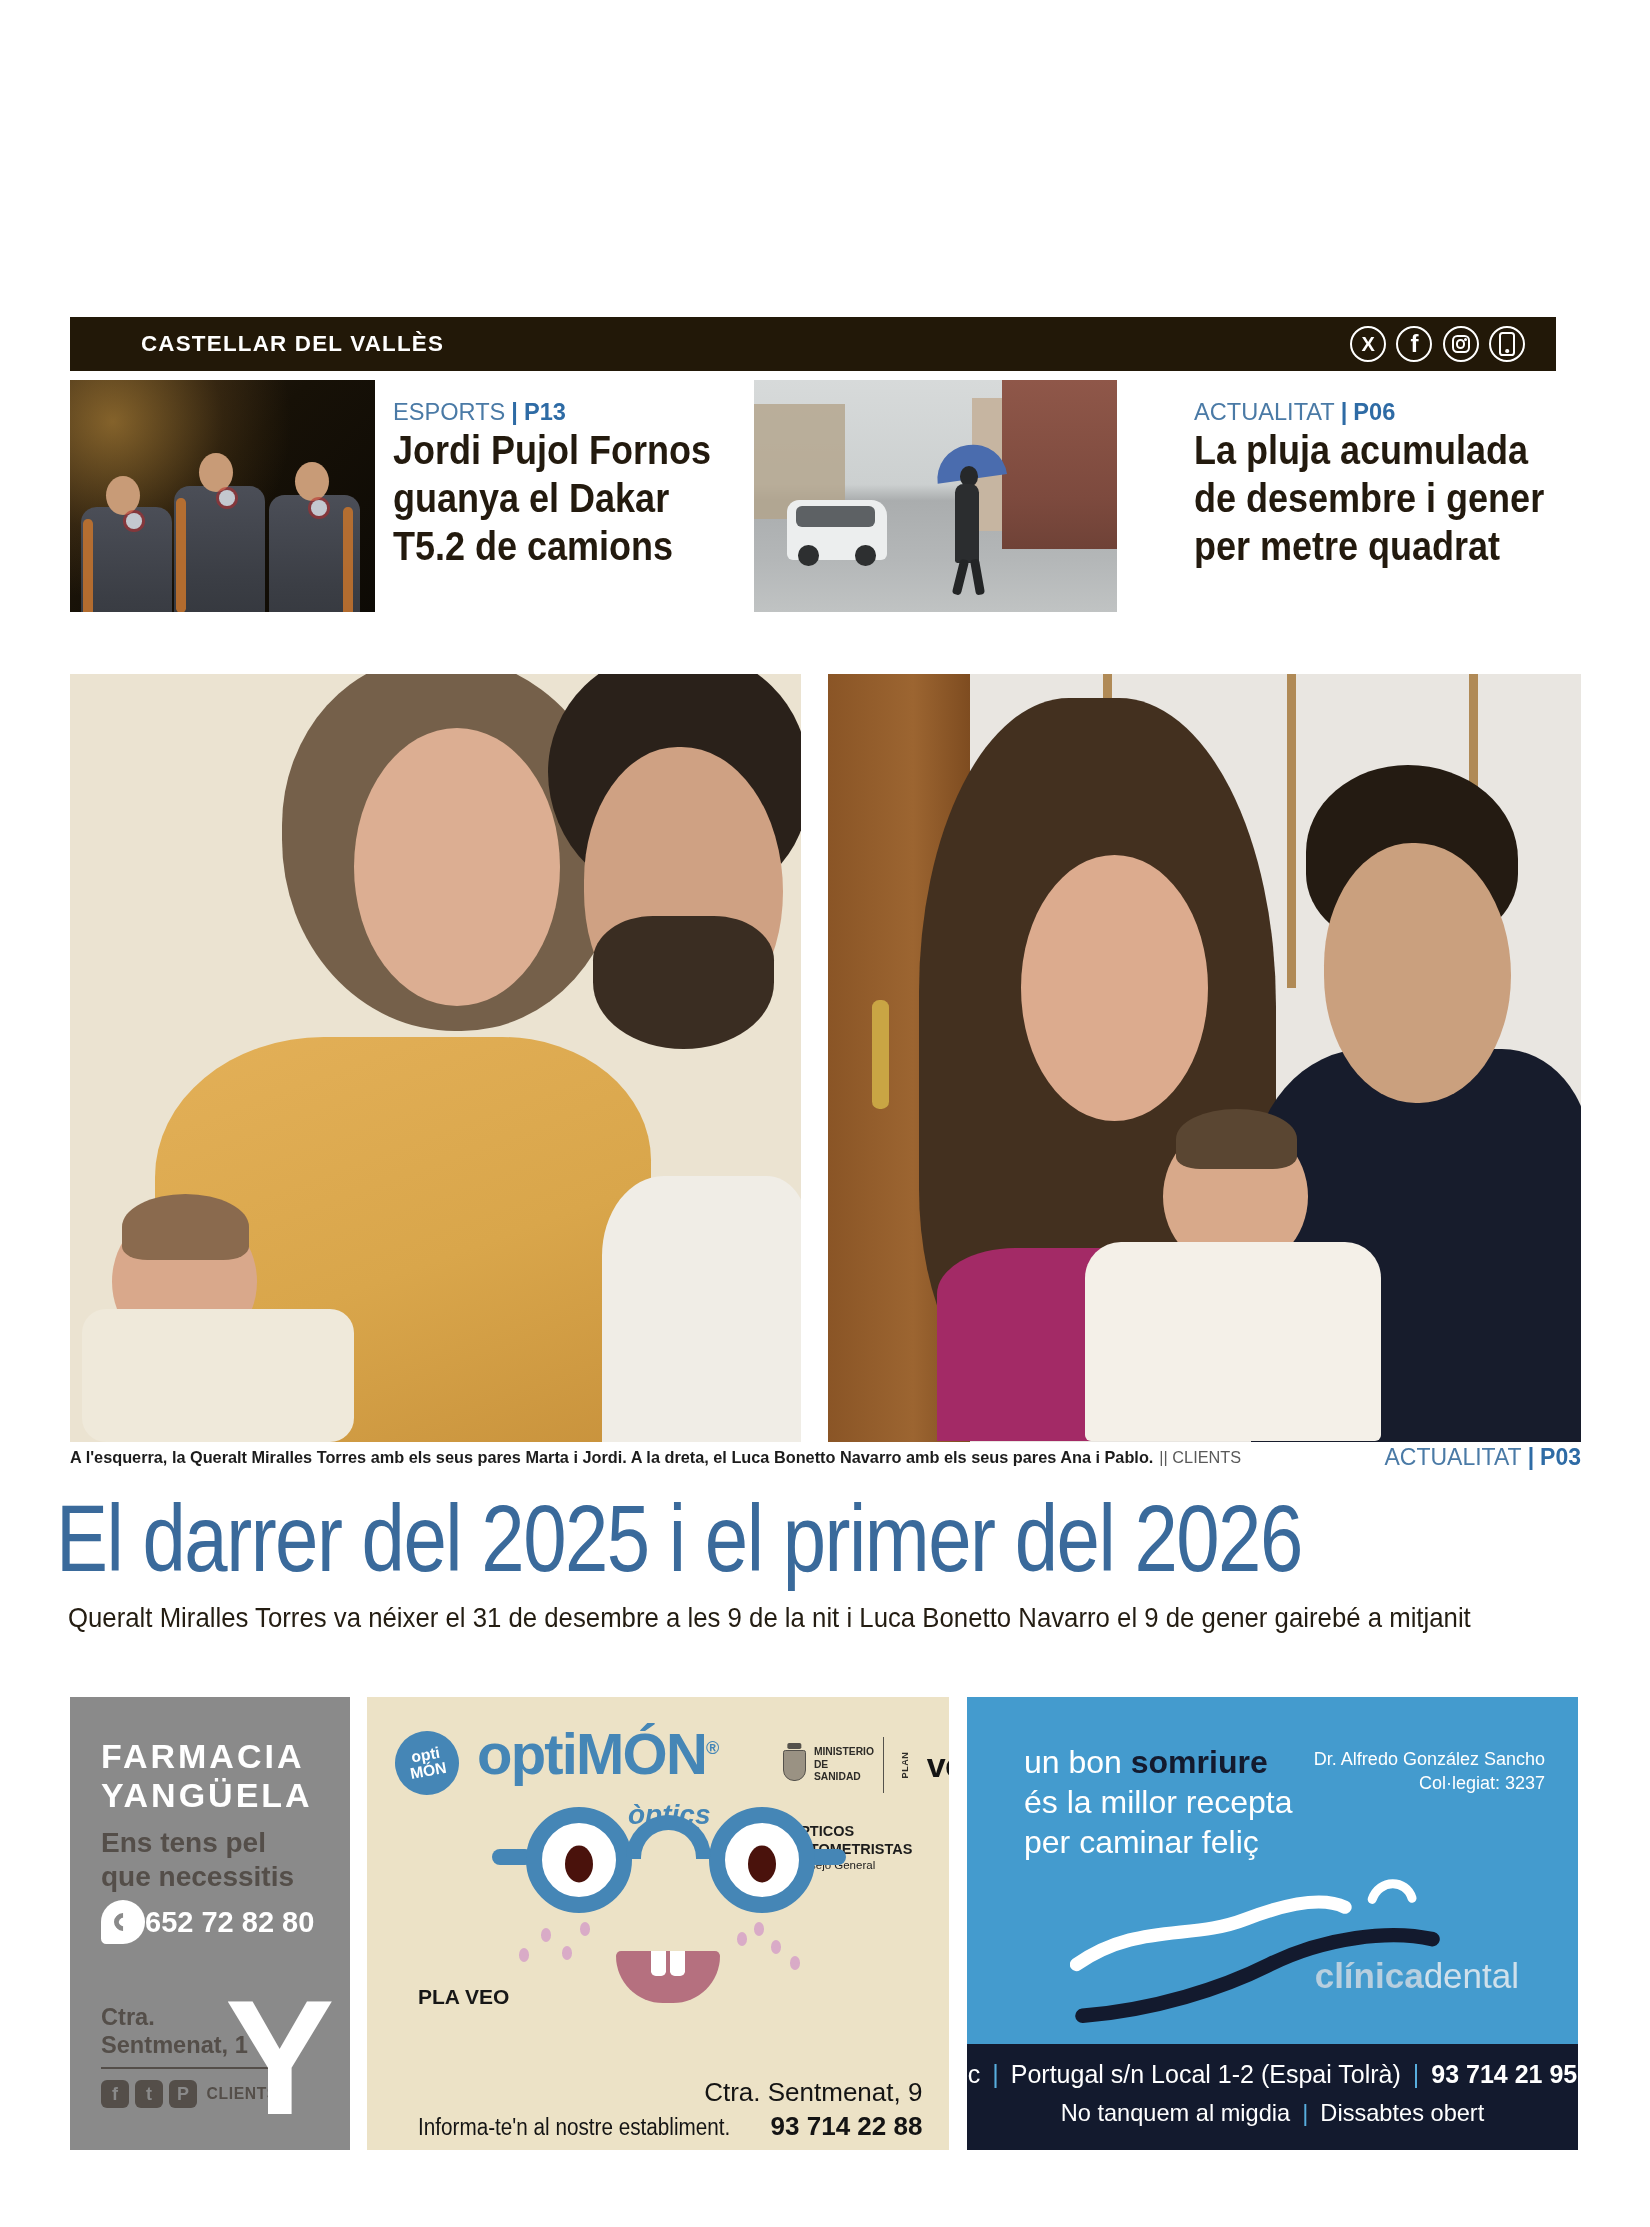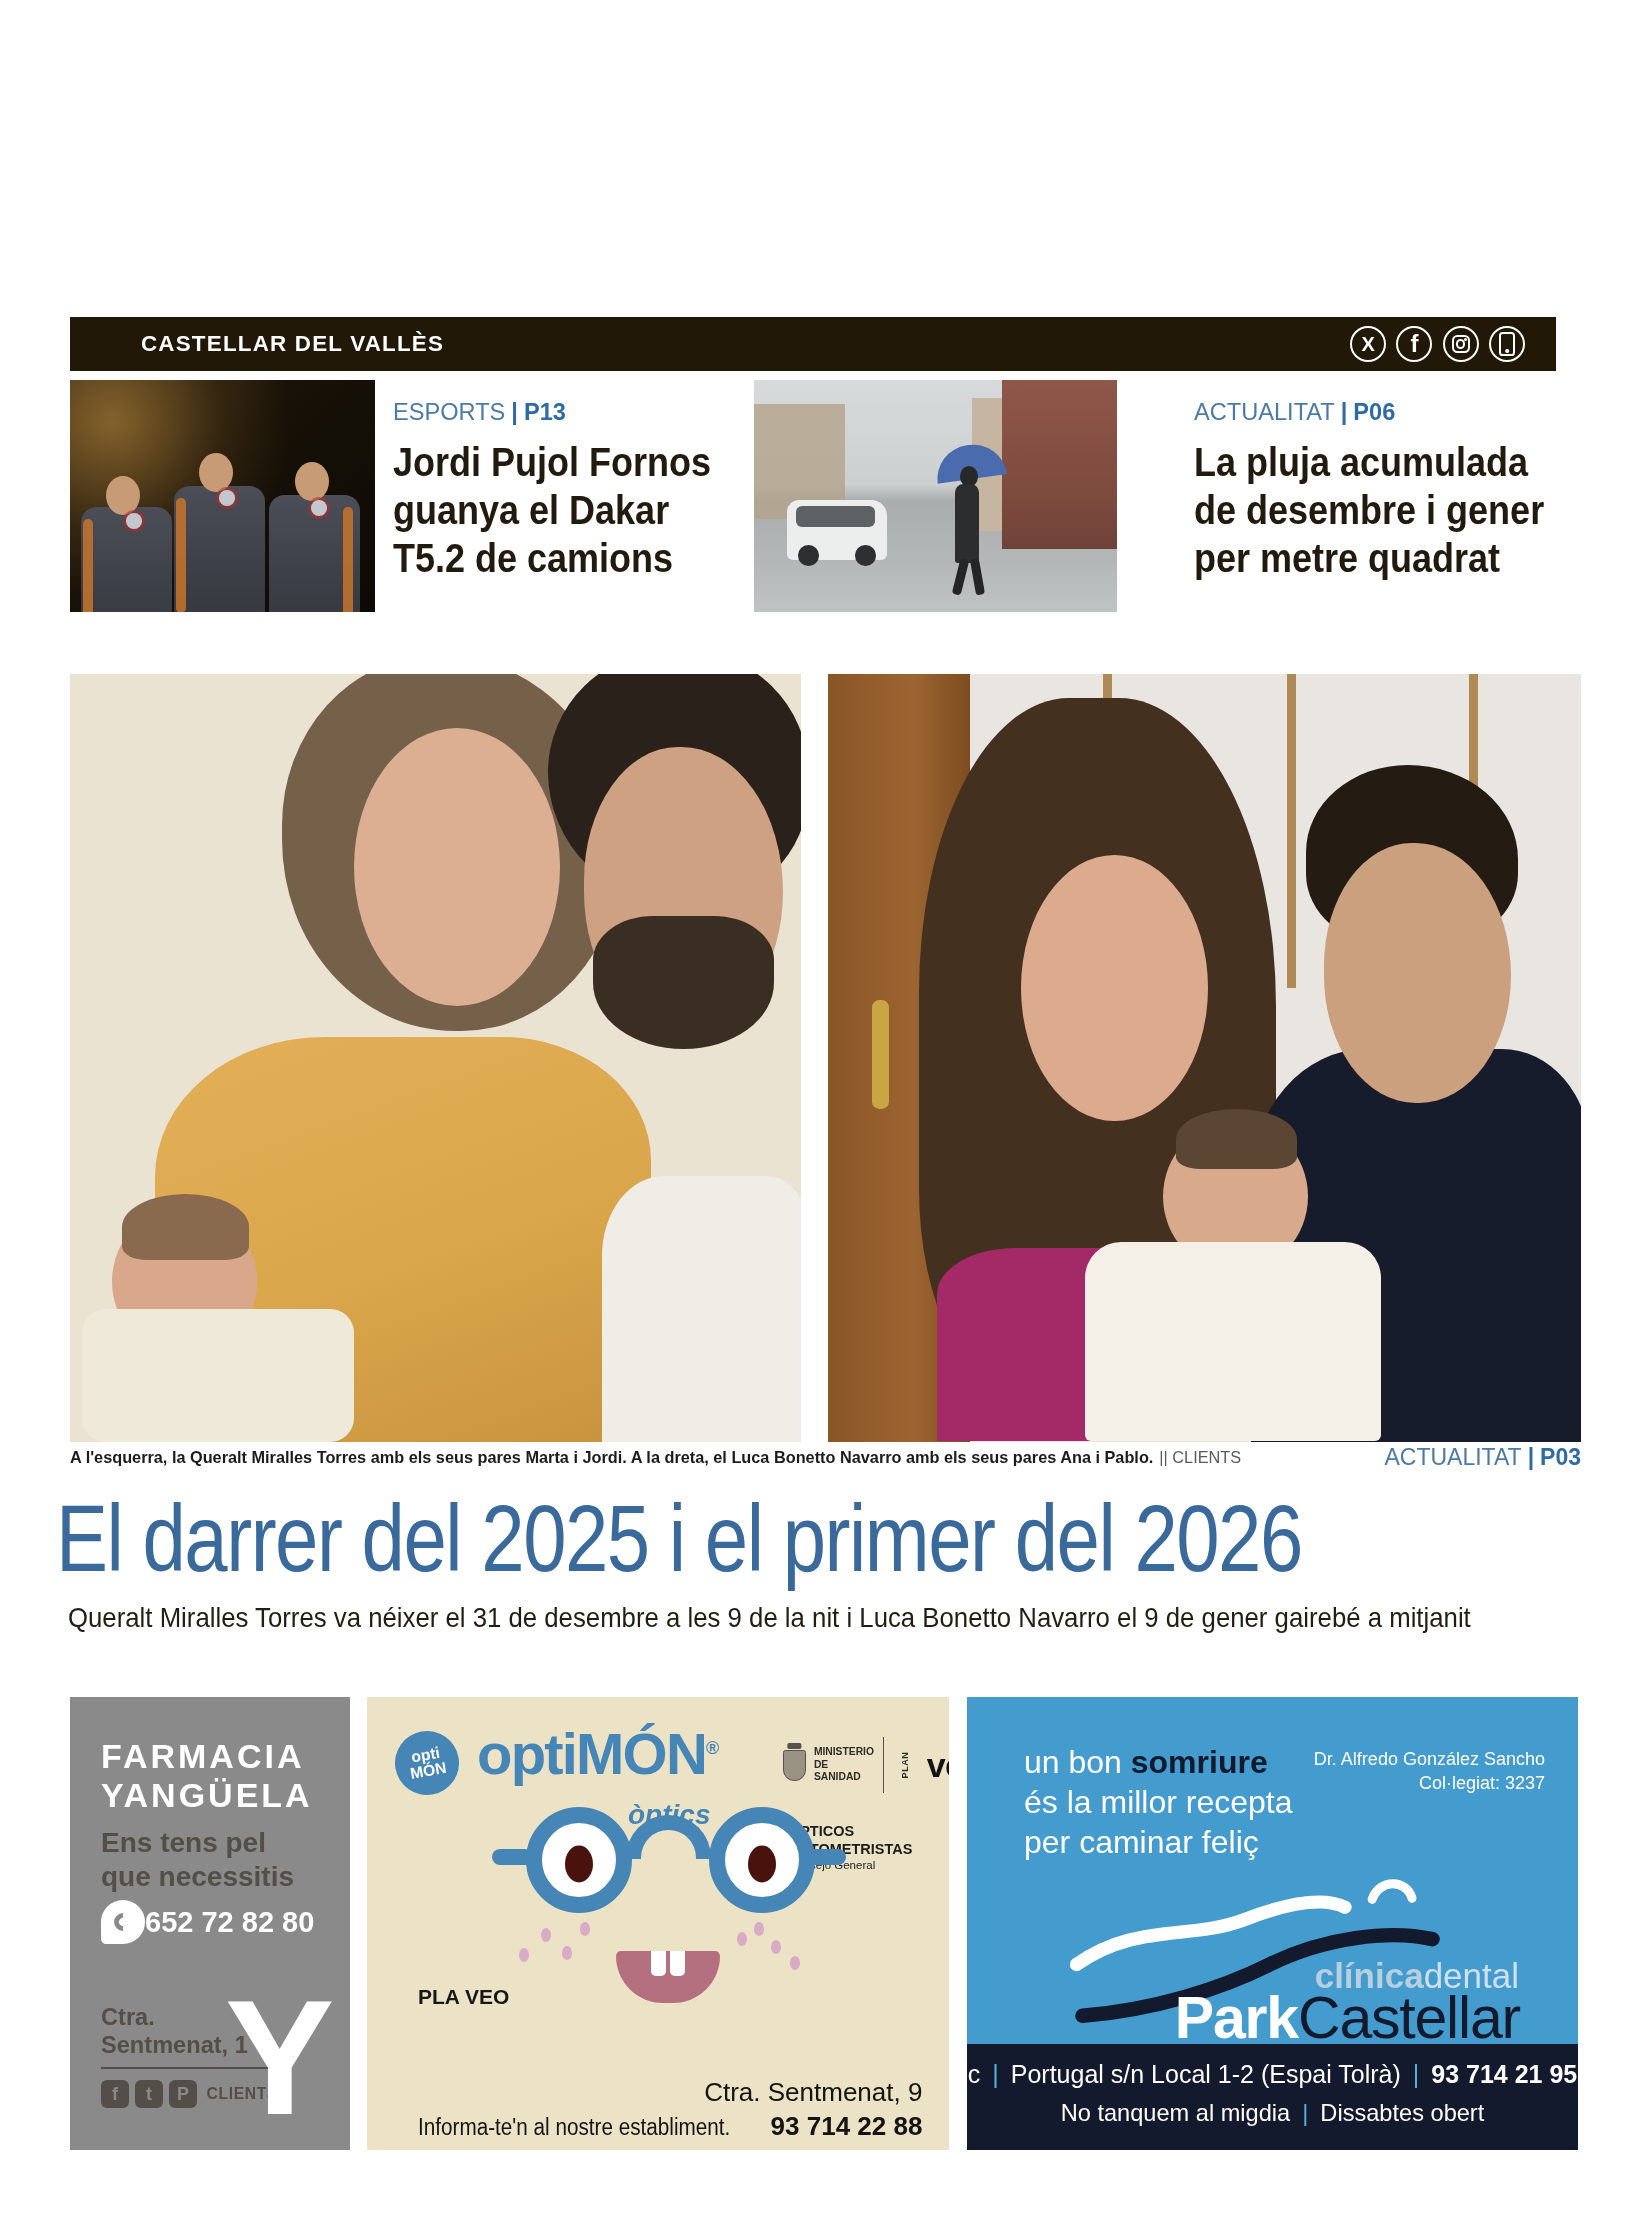--- a/index.html
+++ b/index.html
@@ -35,21 +35,21 @@
   .ig-body::before{content:"";position:absolute;top:0.6px;right:0.6px;width:3px;height:3px;background:#fff;border-radius:50%;}
   .ph-body{width:15.7px;height:24px;border:2.4px solid #fff;border-radius:3.6px;position:relative;box-sizing:border-box;}
   .ph-body::after{content:"";position:absolute;bottom:1.2px;left:50%;transform:translateX(-50%);
                   width:3.6px;height:3.6px;background:#fff;border-radius:50%;}
 
   
   .kicker{font-size:23.6px;line-height:28px;white-space:nowrap;}
   .kicker .sec{color:#4a7aa6;}
   .kicker .sep{color:#2e6ba5;font-weight:bold;padding:0 6px;}
   .kicker .ref{color:#2e6ba5;font-weight:bold;}
-  .tease-head{margin-top:12px;font-size:40px;line-height:48px;font-weight:bold;color:#231a0e;}
+  .tease-head{font-size:40px;line-height:48px;font-weight:bold;color:#231a0e;}
   .teaser-left{left:393px;top:398px;width:351px;}
   .teaser-right{left:1194px;top:398px;width:393px;}
 
   
   .photo{overflow:hidden;}
   .ph-dakar{left:70px;top:380px;width:305px;height:232px;
     background:radial-gradient(circle at 14% 18%,rgba(196,146,62,.6),rgba(120,85,35,.25) 34%,transparent 55%),
                linear-gradient(135deg,#2c2012 0%,#171107 45%,#0d0a05 100%);}
   .dk-head{position:absolute;width:34px;height:39px;background:#c89b77;border-radius:50%;}
   .dk-torso{position:absolute;width:91px;height:151px;border-radius:15.7px 15.7px 0 0;
@@ -380,23 +380,20 @@
       <div>Col·legiat: 3237</div>
     </div>
     <svg class="pk-swoosh" width="375" height="169" viewBox="0 0 620 280">
       <path d="M10 150 C 110 80, 200 110, 290 75 C 360 48, 420 38, 455 55" stroke="#ffffff" stroke-width="22" fill="none" stroke-linecap="round"></path>
       <path d="M20 235 C 140 225, 250 190, 330 150 C 420 105, 530 92, 600 108" stroke="#131a2e" stroke-width="24" fill="none" stroke-linecap="round"></path>
       <path d="M500 42 C 512 8, 556 8, 566 40" stroke="#ffffff" stroke-width="15" fill="none" stroke-linecap="round"></path>
     </svg>
     <div class="pk-brand1">
       <span class="b1">clínica</span><span class="b2">dental</span>
     </div>
-    <div class="pk-brand2">
-      <span class="b1">Park</span><span class="b2">Castellar</span>
-    </div>
     <div class="pk-footer">
       <div class="pk-l1">
         <span>c</span><span class="pk-sep">|</span><span>Portugal s/n Local 1-2 (Espai Tolrà)</span><span class="pk-sep">|</span><span class="pk-tel">93 714 21 95</span>
       </div>
       <div class="pk-l2">
         <span>No tanquem al migdia</span><span class="pk-sep">|</span><span>Dissabtes obert</span>
       </div>
     </div>
   </div>
 

